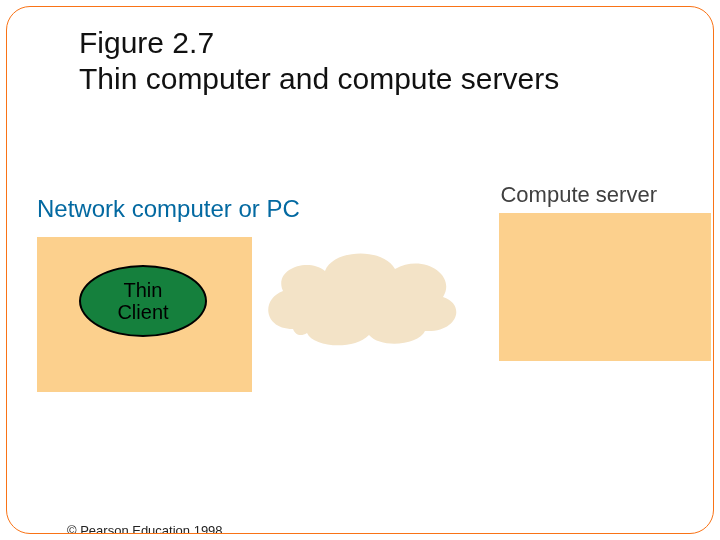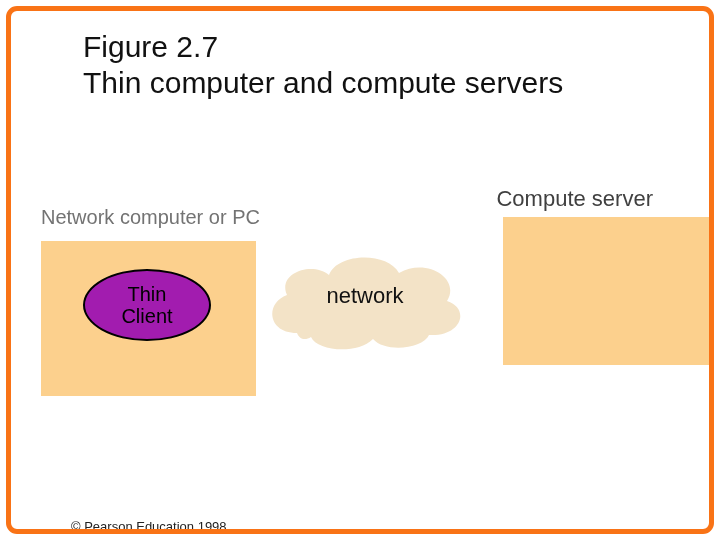--- a/index.html
+++ b/index.html
@@ -6,40 +6,40 @@
   html, body { width: 720px; height: 540px; }
   body {
     font-family: Arial, Helvetica, sans-serif;
     background: #fff;
     position: relative;
     overflow: hidden;
   }
   .slide-frame {
     position: absolute;
     top: 6px; left: 6px; right: 6px; bottom: 6px;
-    border: 5px solid #f97316;
-    border-radius: 11px;
+    border: 1px solid #f97316;
+    border-radius: 24px;
     overflow: hidden;
     text-decoration: underline;
   }
   .title-block {
     position: absolute;
     top: 18px; left: 72px;
     font-size: 30px;
     color: #111;
     line-height: 1.2;
   }
   .title-block .fig-num { display: block; }
   .title-block .fig-title { display: block; }
 
   .label-left {
     position: absolute;
-    top: 195px; left: 30px;
-    font-size: 20px;
-    color: #737373;
+    top: 188px; left: 30px;
+    font-size: 24px;
+    color: #0369a1;
   }
   .label-right {
     position: absolute;
     top: 175px; right: 56px;
     font-size: 22px;
     color: #404040;
   }
 
   .box {
     position: absolute;
@@ -52,21 +52,21 @@
   }
   .box-right {
     top: 206px; left: 492px;
     width: 212px; height: 148px;
   }
 
   .ellipse {
     position: absolute;
     border: 2px solid #000;
     border-radius: 50%;
-    background: #a21caf;
+    background: #15803d;
     display: flex;
     align-items: center;
     justify-content: center;
     text-align: center;
     font-size: 20px;
     line-height: 1.1;
     padding: 4px;
   }
   .ellipse-left {
     top: 258px; left: 72px;
@@ -123,21 +123,20 @@
                C 10 90, 8 60, 30 52
                C 20 30, 55 18, 72 32
                C 80 10, 130 8, 142 30
                C 170 14, 204 36, 190 58
                C 214 66, 204 94, 172 92
                C 166 106, 128 110, 116 96
                C 100 112, 60 108, 54 94
                C 48 98, 42 96, 40 90 Z" fill="#f3e3c7" stroke="none"></path>
     </svg>
   </div>
-  <div class="cloud-label">network</div>
 
   <div class="ellipse ellipse-left">
     <span style="white-space:pre-line;">Thin
 Client</span>
   </div>
 
   <div class="footer">
     <div>© Pearson Education 1998</div>
   </div>
 

